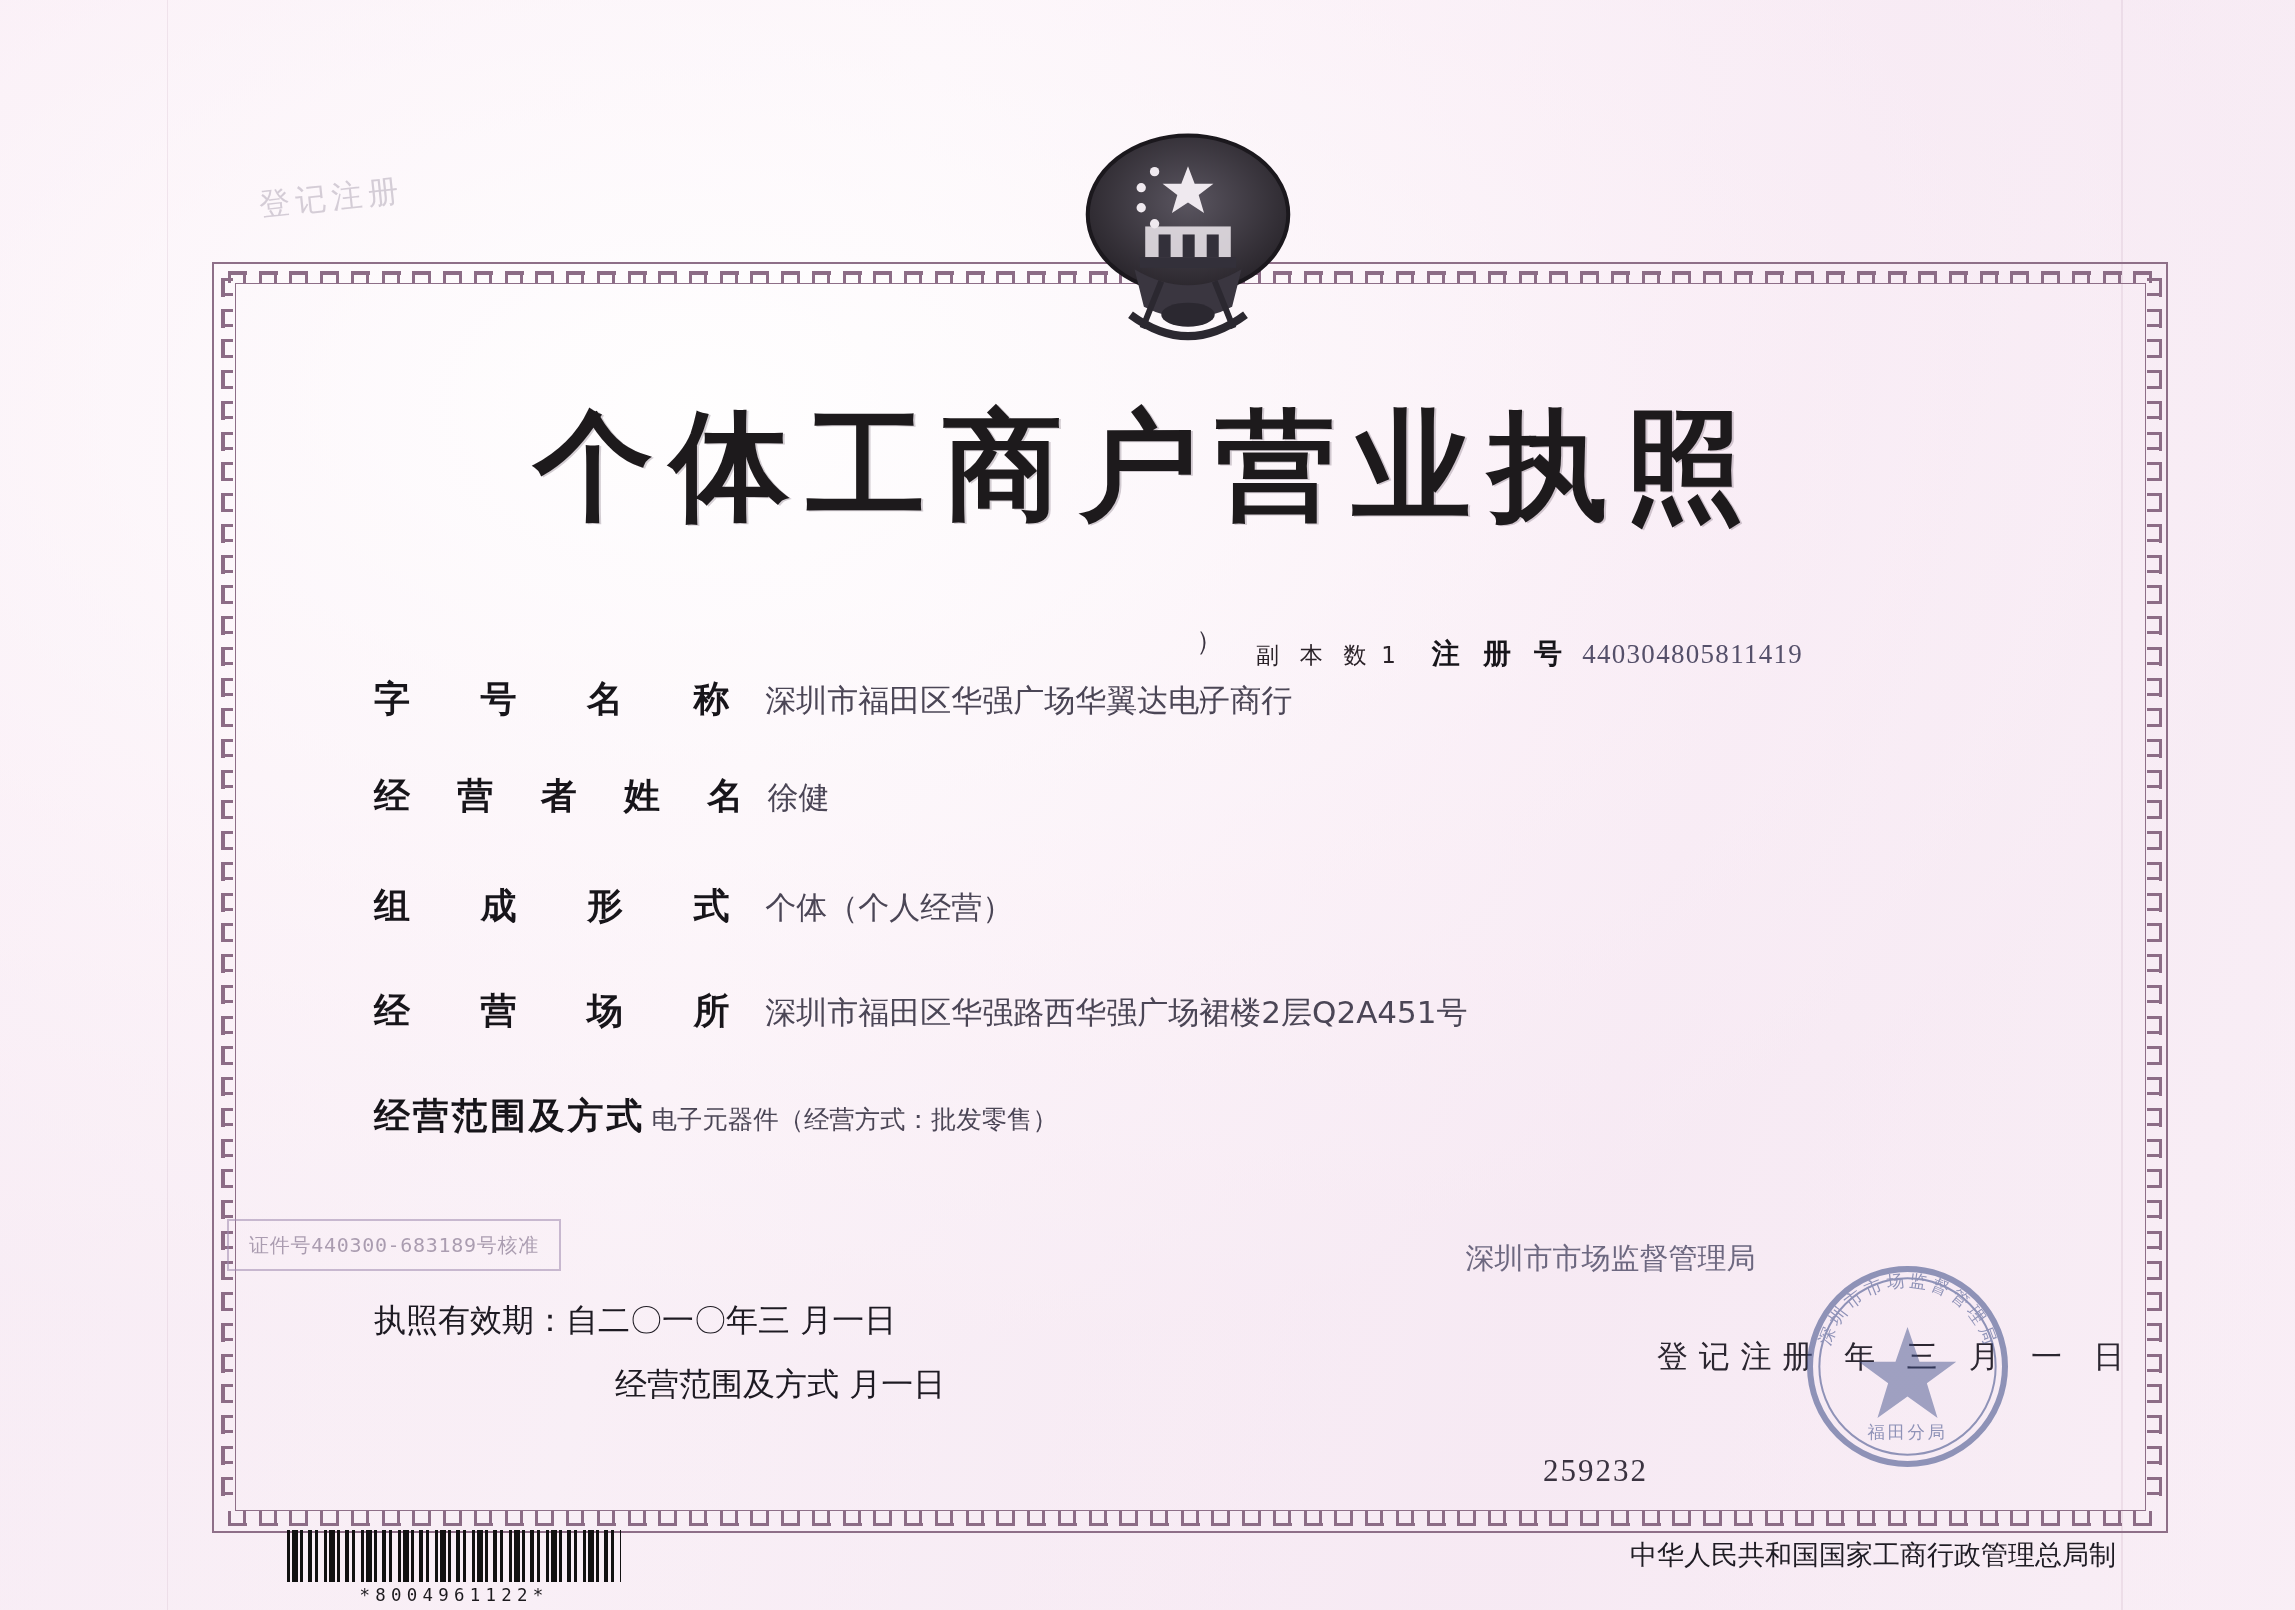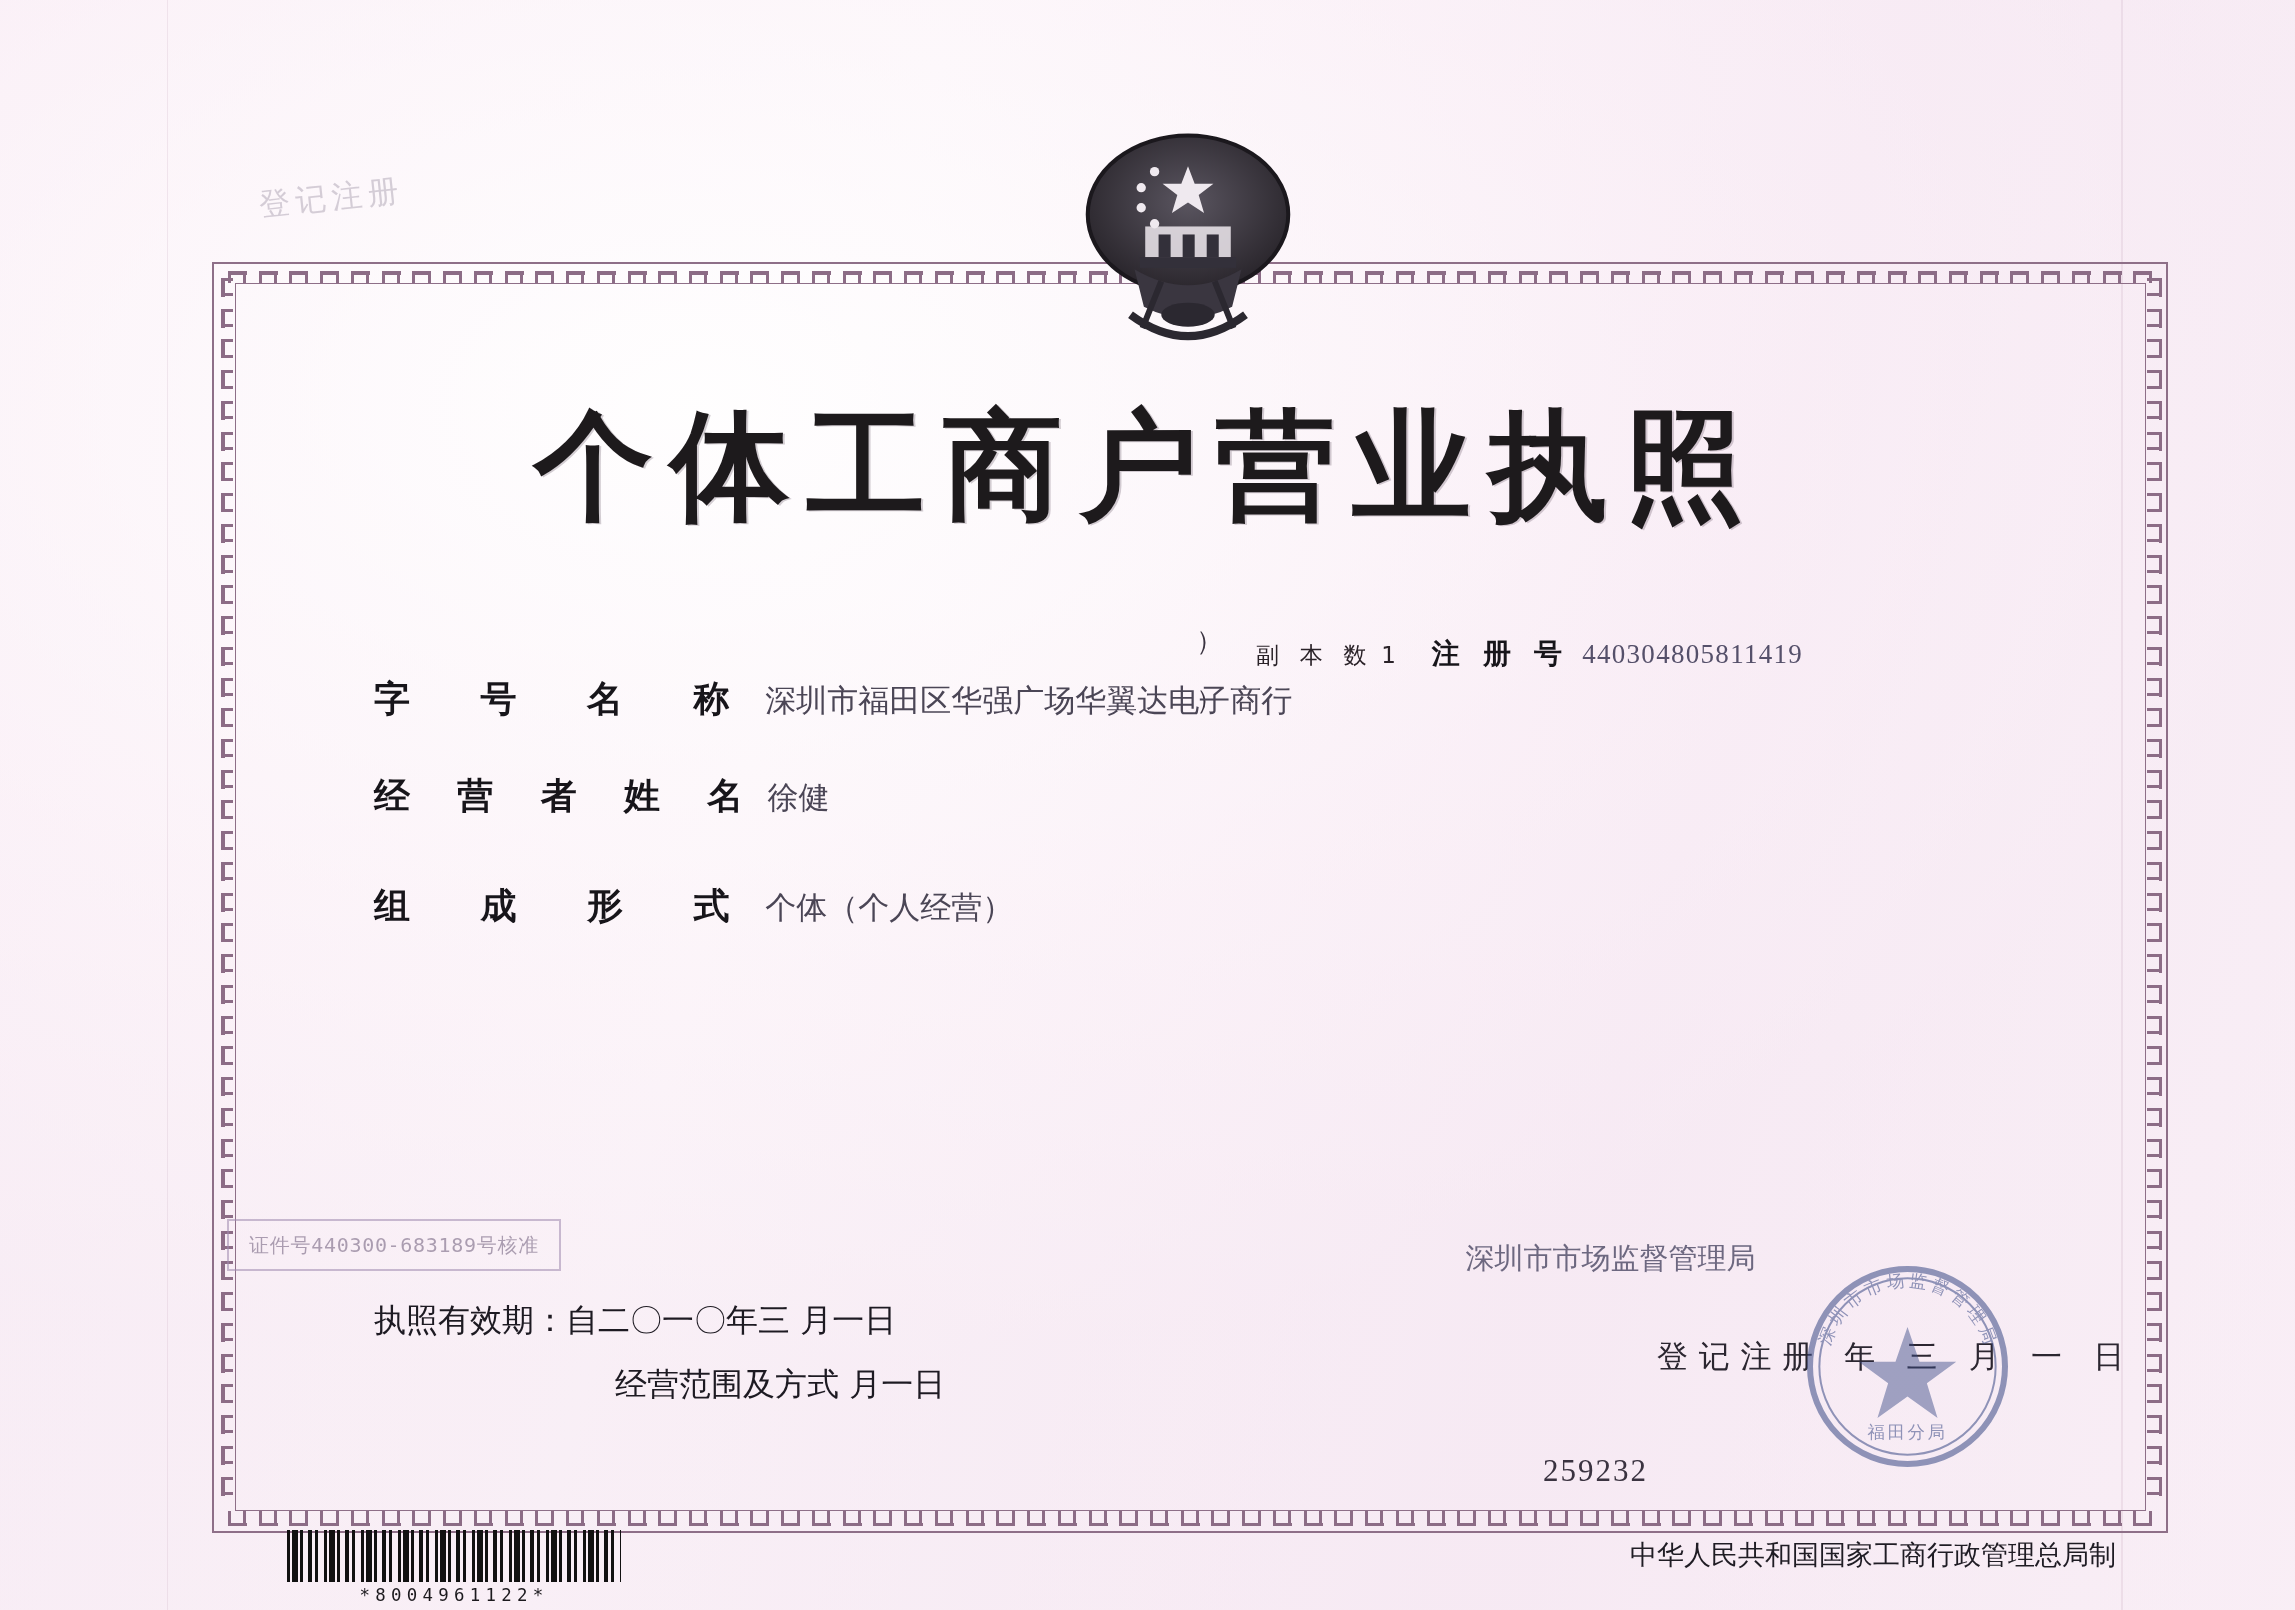--- a/index.html
+++ b/index.html
@@ -992,21 +992,29 @@
   <div class="field" style="left:374px; top:772px;">
     <span class="field-label" style="letter-spacing:17.4px;">经 营 者 姓 名</span>
     <span class="field-value">徐健</span>
   </div>
 
   <div class="field" style="left:374px; top:882px;">
     <span class="field-label lbl-wide">组 成 形 式</span>
     <span class="field-value">个体（个人经营）</span>
   </div>
 
-
+  <div class="field" style="left:374px; top:987px;">
+    <span class="field-label lbl-wide">经 营 场 所</span>
+    <span class="field-value">深圳市福田区华强路西华强广场裙楼2层Q2A451号</span>
+  </div>
+
+  <div class="field" style="left:374px; top:1092px;">
+    <span class="field-label lbl-narrow">经营范围及方式</span>
+    <span class="field-value value-small">电子元器件（经营方式：批发零售）</span>
+  </div>
 
   <div class="left-stamp">证件号440300-683189号核准</div>
 
   <div class="issuer">
     <span class="issuer-value">深圳市市场监督管理局</span>
   </div>
   <div class="issue-date">登记注册 年 三 月 一 日</div>
 
   <div class="validity">执照有效期：自二〇一〇年三 月一日</div>
   <div class="validity-line2">经营范围及方式 月一日</div>

